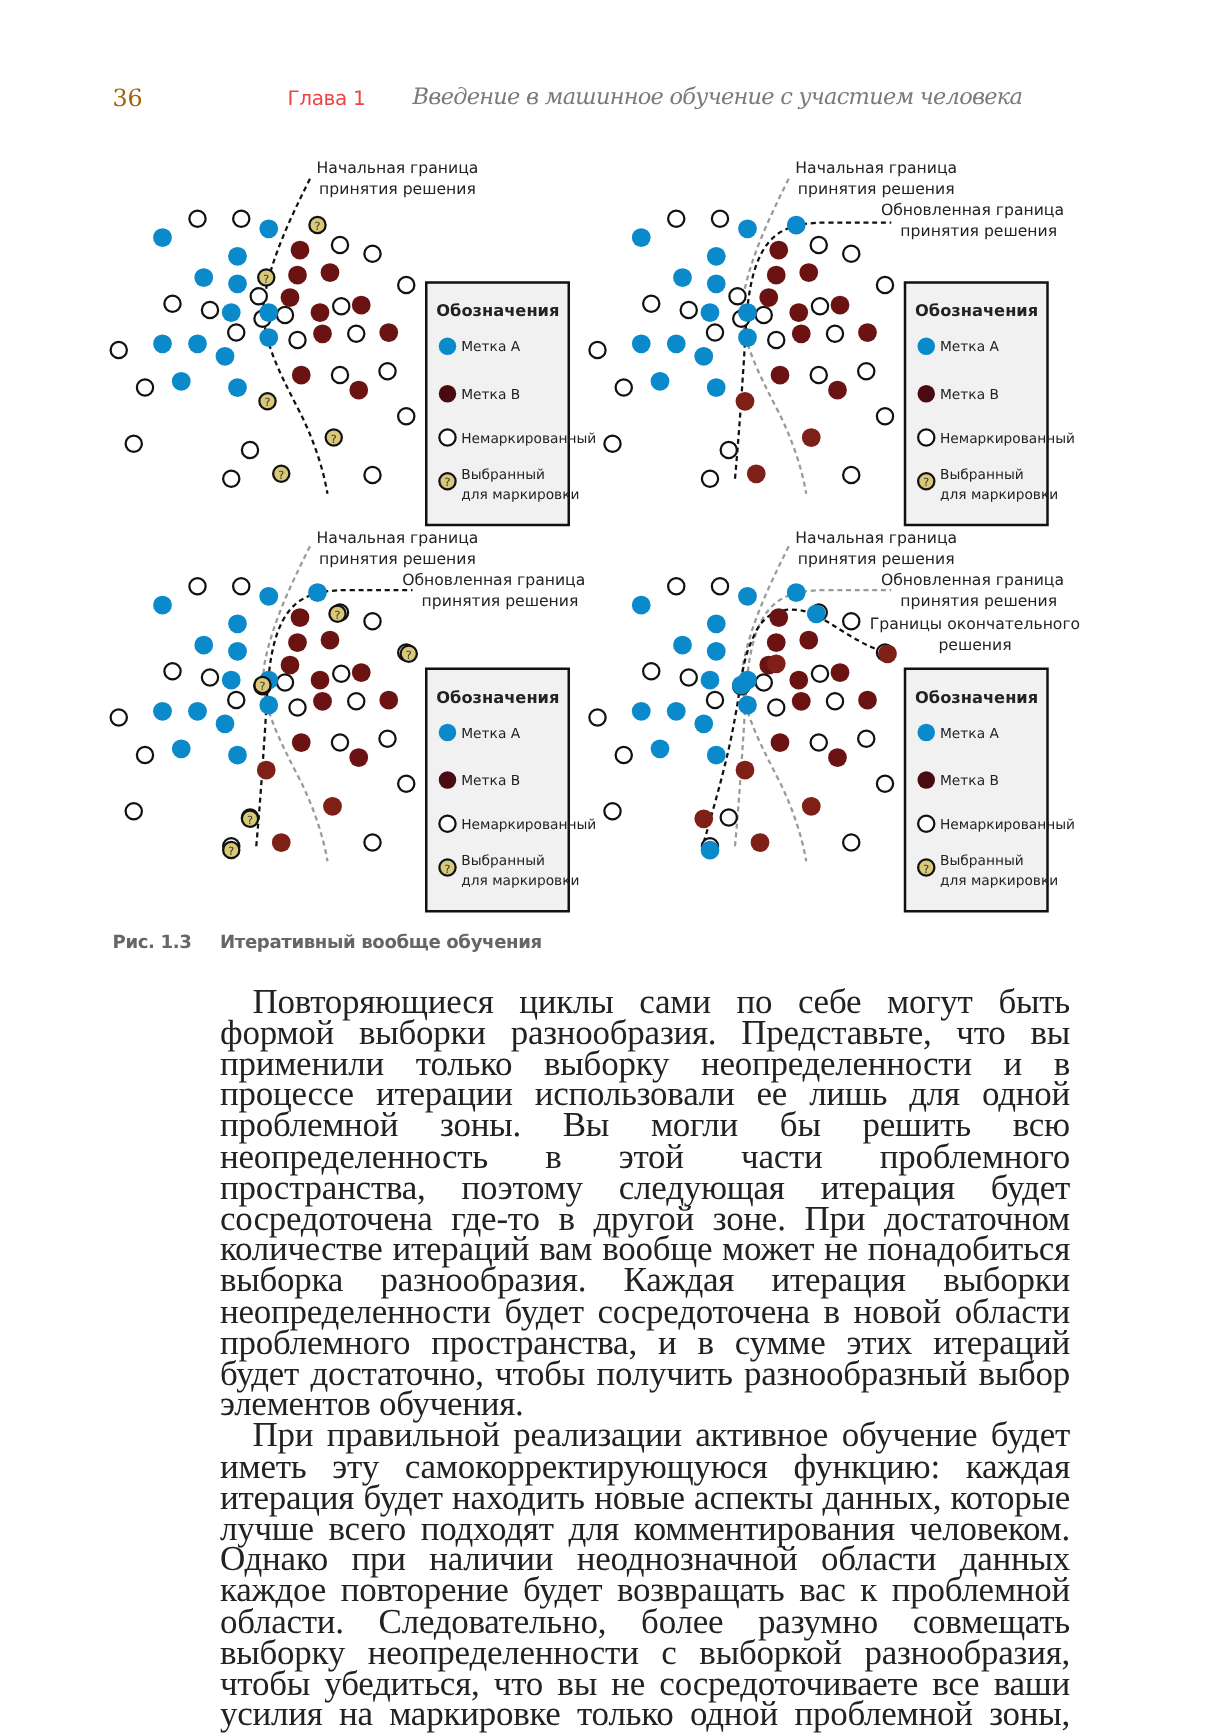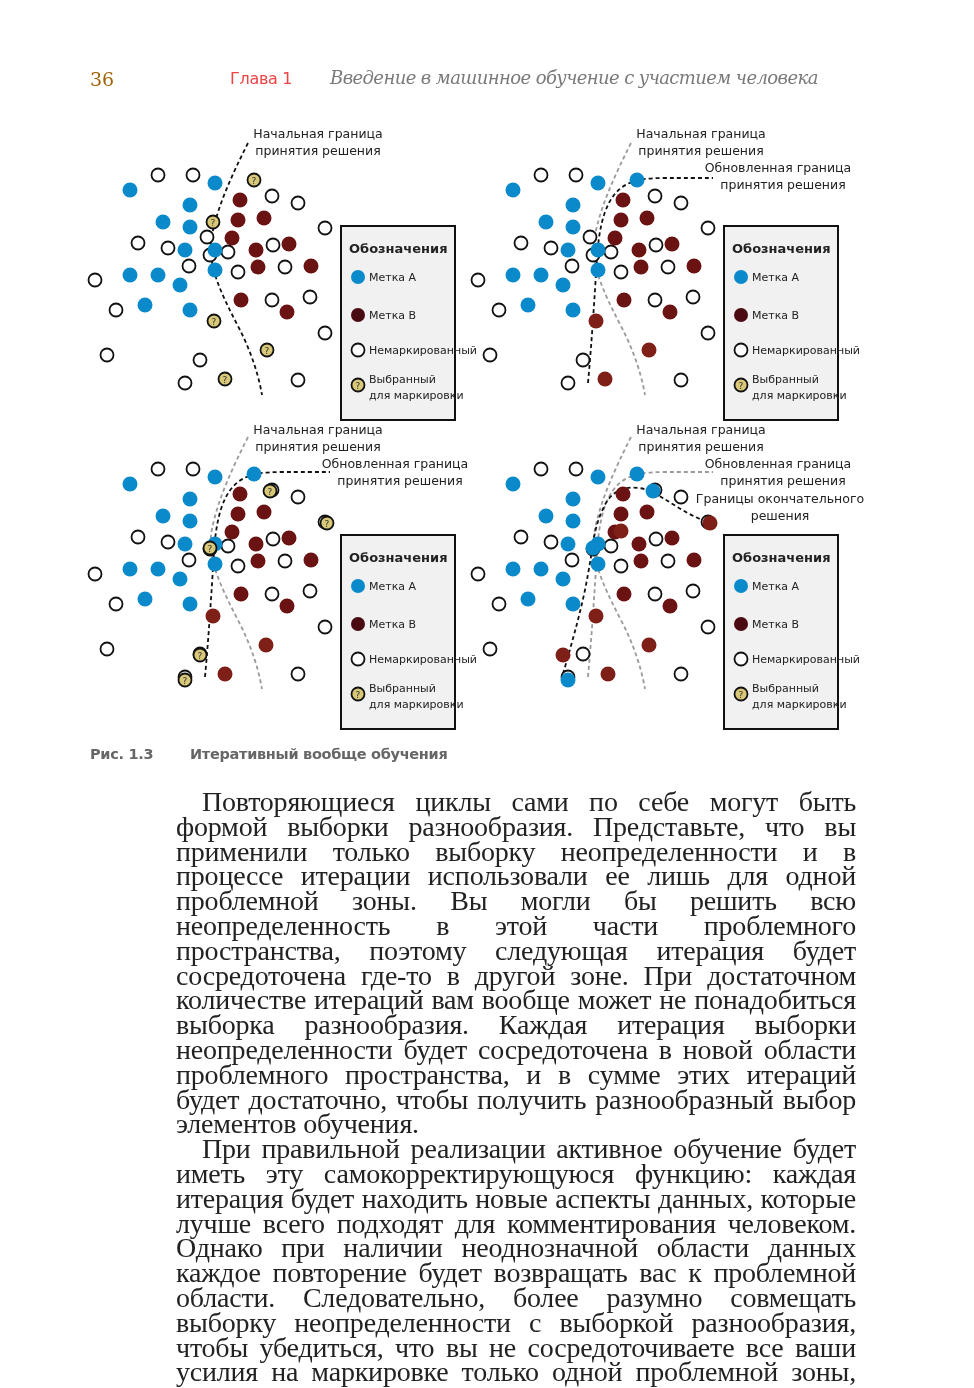--- a/index.html
+++ b/index.html
@@ -3,21 +3,21 @@
 <meta charset="utf-8">
 <style>
   html, body { margin: 0; padding: 0; background: #ffffff; }
   body { width: 974px; height: 1388px; position: relative; overflow: hidden; }
   .running-head { position: absolute; top: 68px; left: 90px; width: 800px; height: 26px; color: #777; }
   .page-num { position: absolute; left: 0; top: 0; font-family: "DejaVu Serif", serif; font-size: 19px; color: #a16207; text-align: center; }
   .chapter-label { position: absolute; left: 140px; top: 1px; font-family: "DejaVu Sans", sans-serif; font-weight: normal; font-size: 16px; color: #ef4444; letter-spacing: -0.3px; }
   .chapter-title { position: absolute; left: 204px; top: -1px; font-family: "DejaVu Serif", serif; font-style: italic; font-size: 18px; color: #7a7a7a; letter-spacing: -0.6px; margin-left: 36px; }
   #figure { position: absolute; left: 0; top: 0; width: 974px; height: 740px; }
   .caption { position: absolute; top: 746px; left: 90px; font-family: "DejaVu Sans", sans-serif; font-weight: bold; font-size: 14.5px; color: #666; letter-spacing: -0.3px; }
-  .caption .num { margin-right: 32px; }
+  .caption .num { margin-right: 18px; }
   .body-text { position: absolute; left: 176px; top: 790px; width: 680px; font-family: "Liberation Serif", serif; font-size: 28px; line-height: 24.8px; color: #222; text-align: justify; hyphens: manual; letter-spacing: -0.2px; }
   .body-text p { margin: 0; text-indent: 26px; }
   .fig-text { font-family: "DejaVu Sans", sans-serif; font-size: 12.5px; fill: #222; }
   .leg-title { font-family: "DejaVu Sans", sans-serif; font-weight: bold; font-size: 13px; fill: #222; }
   .leg-text { font-family: "DejaVu Sans", sans-serif; font-size: 11px; fill: #222; }
 </style>
 </head>
 <body>
 
 <div class="running-head">

